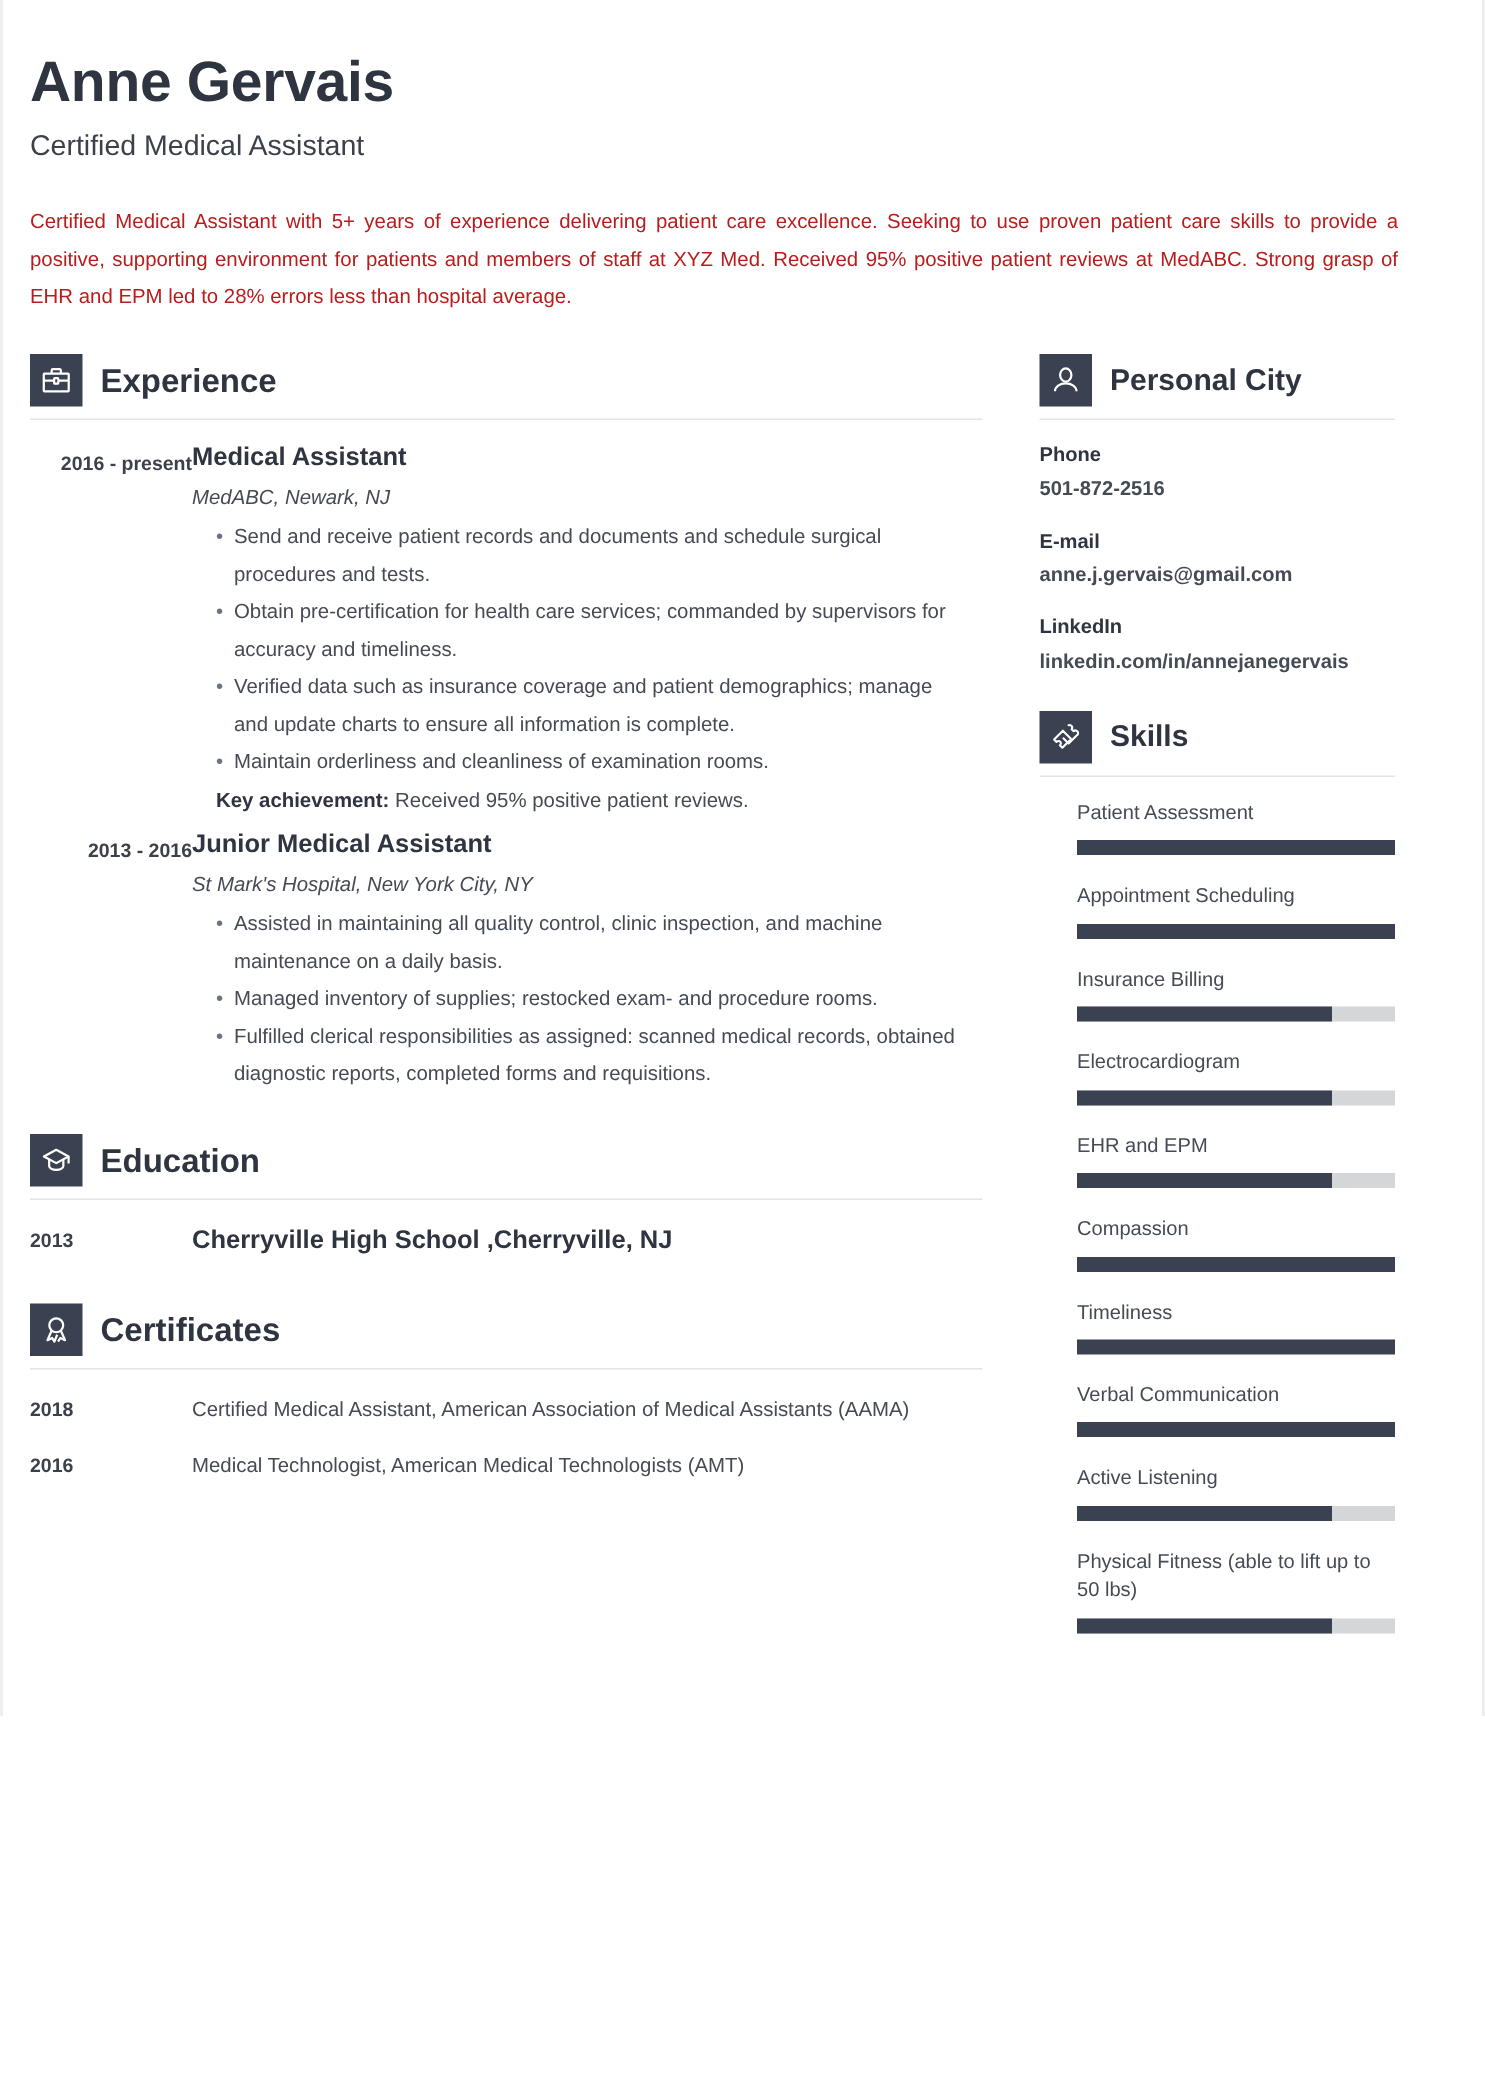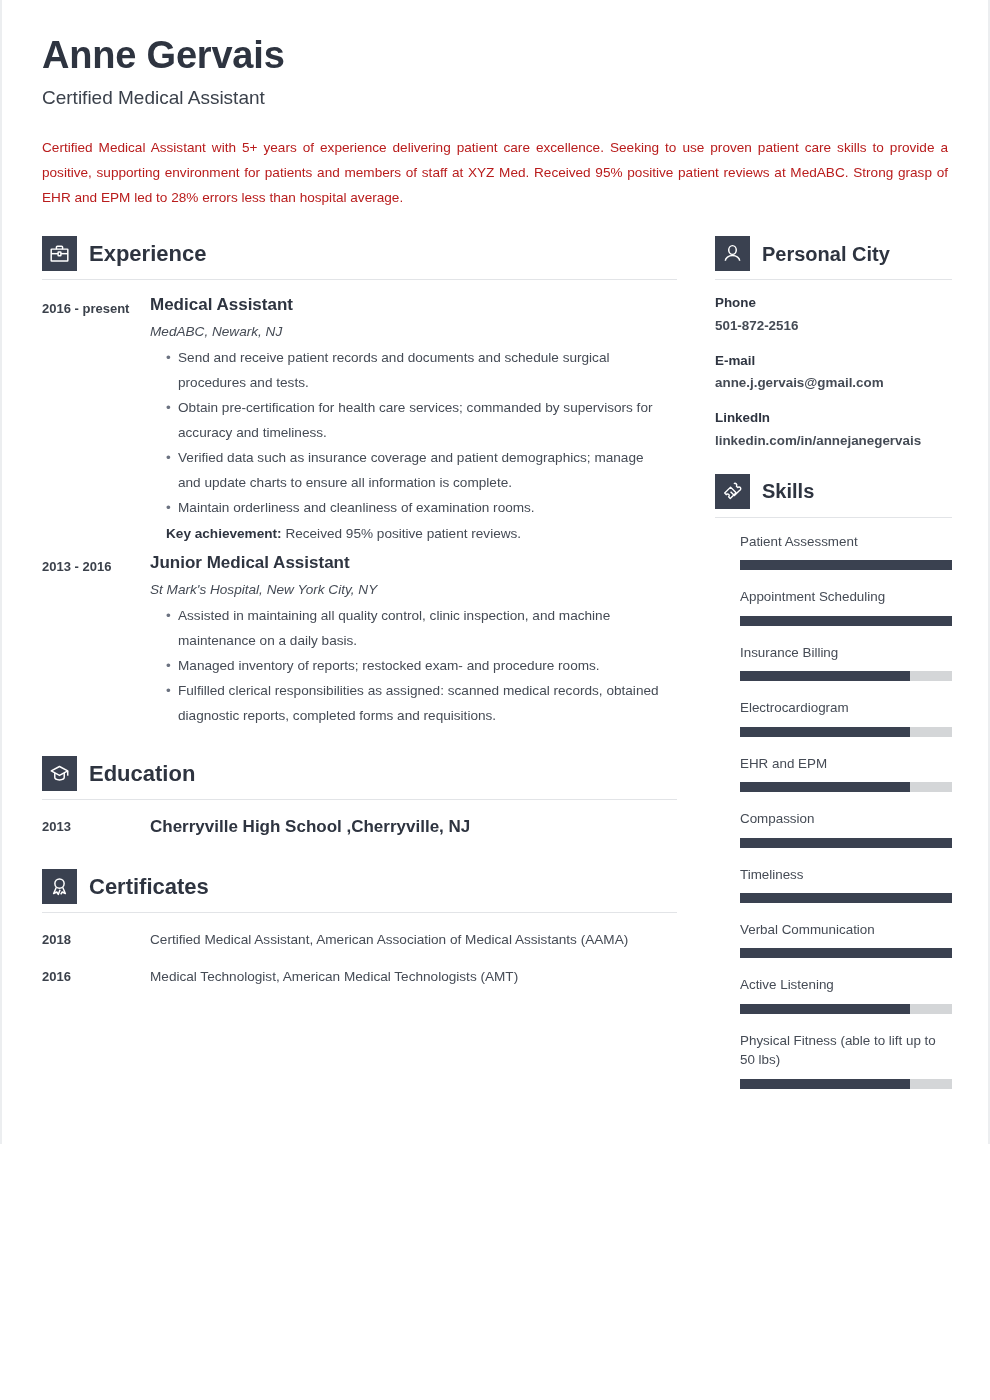--- a/index.html
+++ b/index.html
@@ -12,21 +12,21 @@
     font-family: "Liberation Sans", sans-serif;
     color: #333a44;
     position: relative;
     overflow: hidden;
   }
   .page {
     width: 990px; height: 1144px;
     background: #fff;
     border-left: 2px solid #eceef0;
     border-right: 2px solid #eceef0;
-    padding: 34px 40px 0 40px;
+    padding: 34px 40px 0 18px;
     position: relative;
   }
 
   
   .name {
     font-size: 38px;
     font-weight: bold;
     color: #2e3440;
     letter-spacing: -0.2px;
     margin: 0 0 10px 0;
@@ -88,20 +88,21 @@
 
   
   .entry { display: flex; margin-bottom: 6px; }
   .entry-date {
     width: 108px; flex: 0 0 108px;
     font-size: 13px;
     font-weight: bold;
     color: #3b414b;
     line-height: 25px;
     padding-top: 2px;
+    text-align: right;
   }
   .entry-body { flex: 1; }
   .entry-role {
     font-size: 17px;
     font-weight: bold;
     color: #2e3440;
     margin: 0 0 6px 0;
     line-height: 1.25;
   }
   .entry-org {
@@ -241,21 +242,21 @@
           </div>
         </div>
 
         <div class="entry">
           <div class="entry-date">2013 - 2016</div>
           <div class="entry-body">
             <div class="entry-role">Junior Medical Assistant</div>
             <div class="entry-org">St Mark's Hospital, New York City, NY</div>
             <ul class="bullets">
               <li>Assisted in maintaining all quality control, clinic inspection, and machine maintenance on a daily basis.</li>
-              <li>Managed inventory of reports; restocked exam- and procedure rooms.</li>
+              <li>Managed inventory of supplies; restocked exam- and procedure rooms.</li>
               <li>Fulfilled clerical responsibilities as assigned: scanned medical records, obtained diagnostic reports, completed forms and requisitions.</li>
             </ul>
           </div>
         </div>
       </div>
 
       <div class="section mt-edu">
         <div class="sec-head">
           <span class="sec-icon">
             <svg width="21" height="21" viewBox="0 0 24 24" fill="none" stroke="#ffffff" stroke-width="1.7" stroke-linejoin="round">

